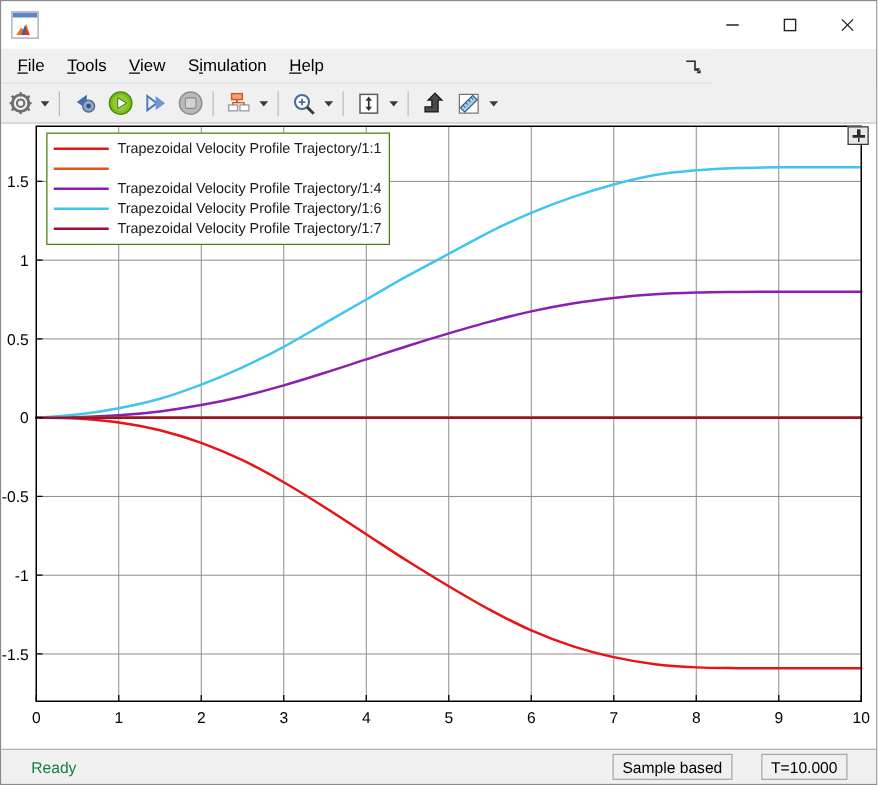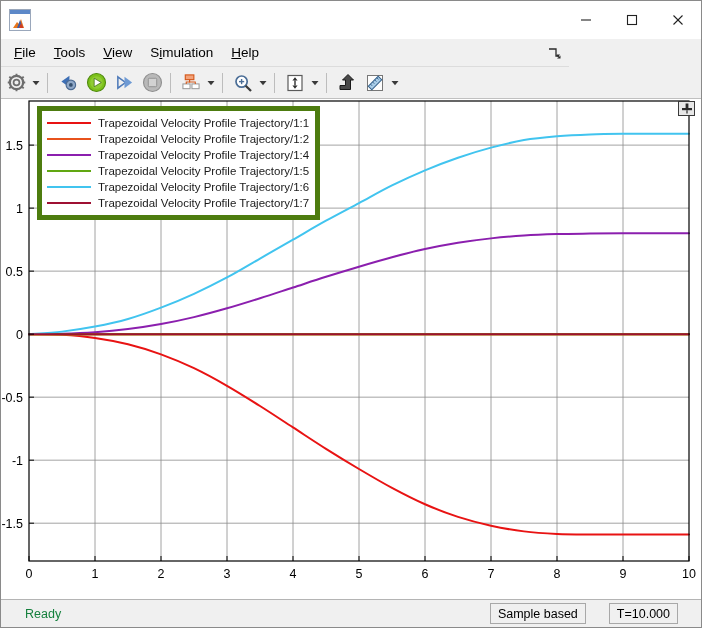--- a/index.html
+++ b/index.html
@@ -103,21 +103,21 @@
     width: 700px; height: 500px;
     background: #ffffff;
   }
   .plot-svg { display: block; }
 
   
   .legend {
     position: absolute;
     left: 36px; top: 7px;
     background: #ffffff;
-    border: 5px solid #4d7c0f;
+    border: 1px solid #4d7c0f;
     padding: 4px 6px 4px 5px;
     z-index: 5;
   }
   .legend-row {
     display: flex; align-items: center;
     height: 16px;
   }
   .legend-swatch {
     width: 44px; height: 0;
     border-top-width: 2px;
@@ -425,29 +425,24 @@
         </g>
     </svg>
 
     <div class="legend">
       <div class="legend-row">
         <span class="legend-swatch" style="border-top-color:#e81313"></span>
         <span class="legend-label">Trapezoidal Velocity Profile Trajectory/1:1</span>
       </div>
       <div class="legend-row">
         <span class="legend-swatch" style="border-top-color:#e8521c"></span>
-        <span class="legend-label">Trapezoidal Velocity Profile Trajectory/1:2</span>
       </div>
       <div class="legend-row">
         <span class="legend-swatch" style="border-top-color:#8b1fae"></span>
         <span class="legend-label">Trapezoidal Velocity Profile Trajectory/1:4</span>
-      </div>
-      <div class="legend-row">
-        <span class="legend-swatch" style="border-top-color:#61a712"></span>
-        <span class="legend-label">Trapezoidal Velocity Profile Trajectory/1:5</span>
       </div>
       <div class="legend-row">
         <span class="legend-swatch" style="border-top-color:#41c4ef"></span>
         <span class="legend-label">Trapezoidal Velocity Profile Trajectory/1:6</span>
       </div>
       <div class="legend-row">
         <span class="legend-swatch" style="border-top-color:#9e1032"></span>
         <span class="legend-label">Trapezoidal Velocity Profile Trajectory/1:7</span>
       </div>
     </div>

